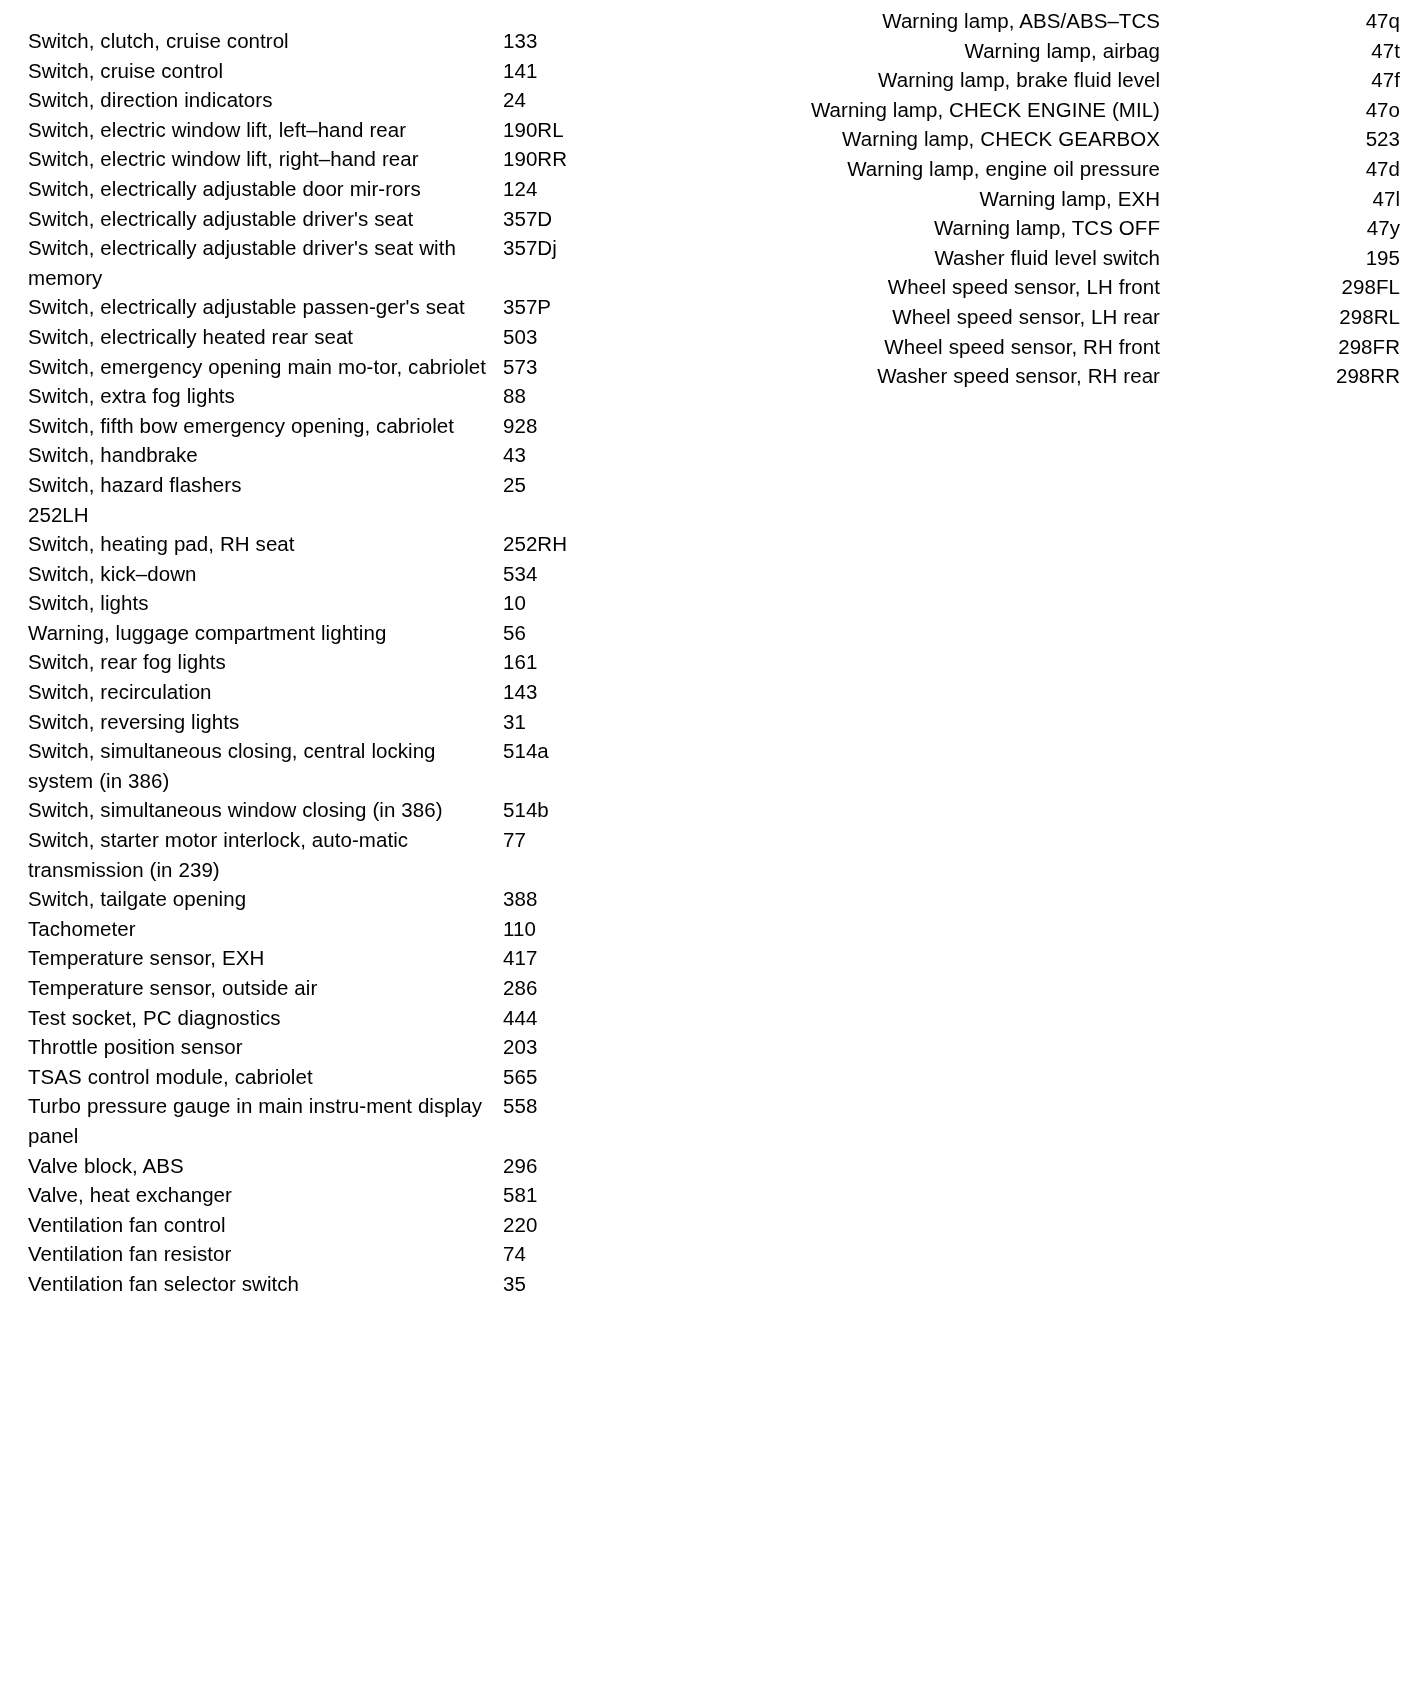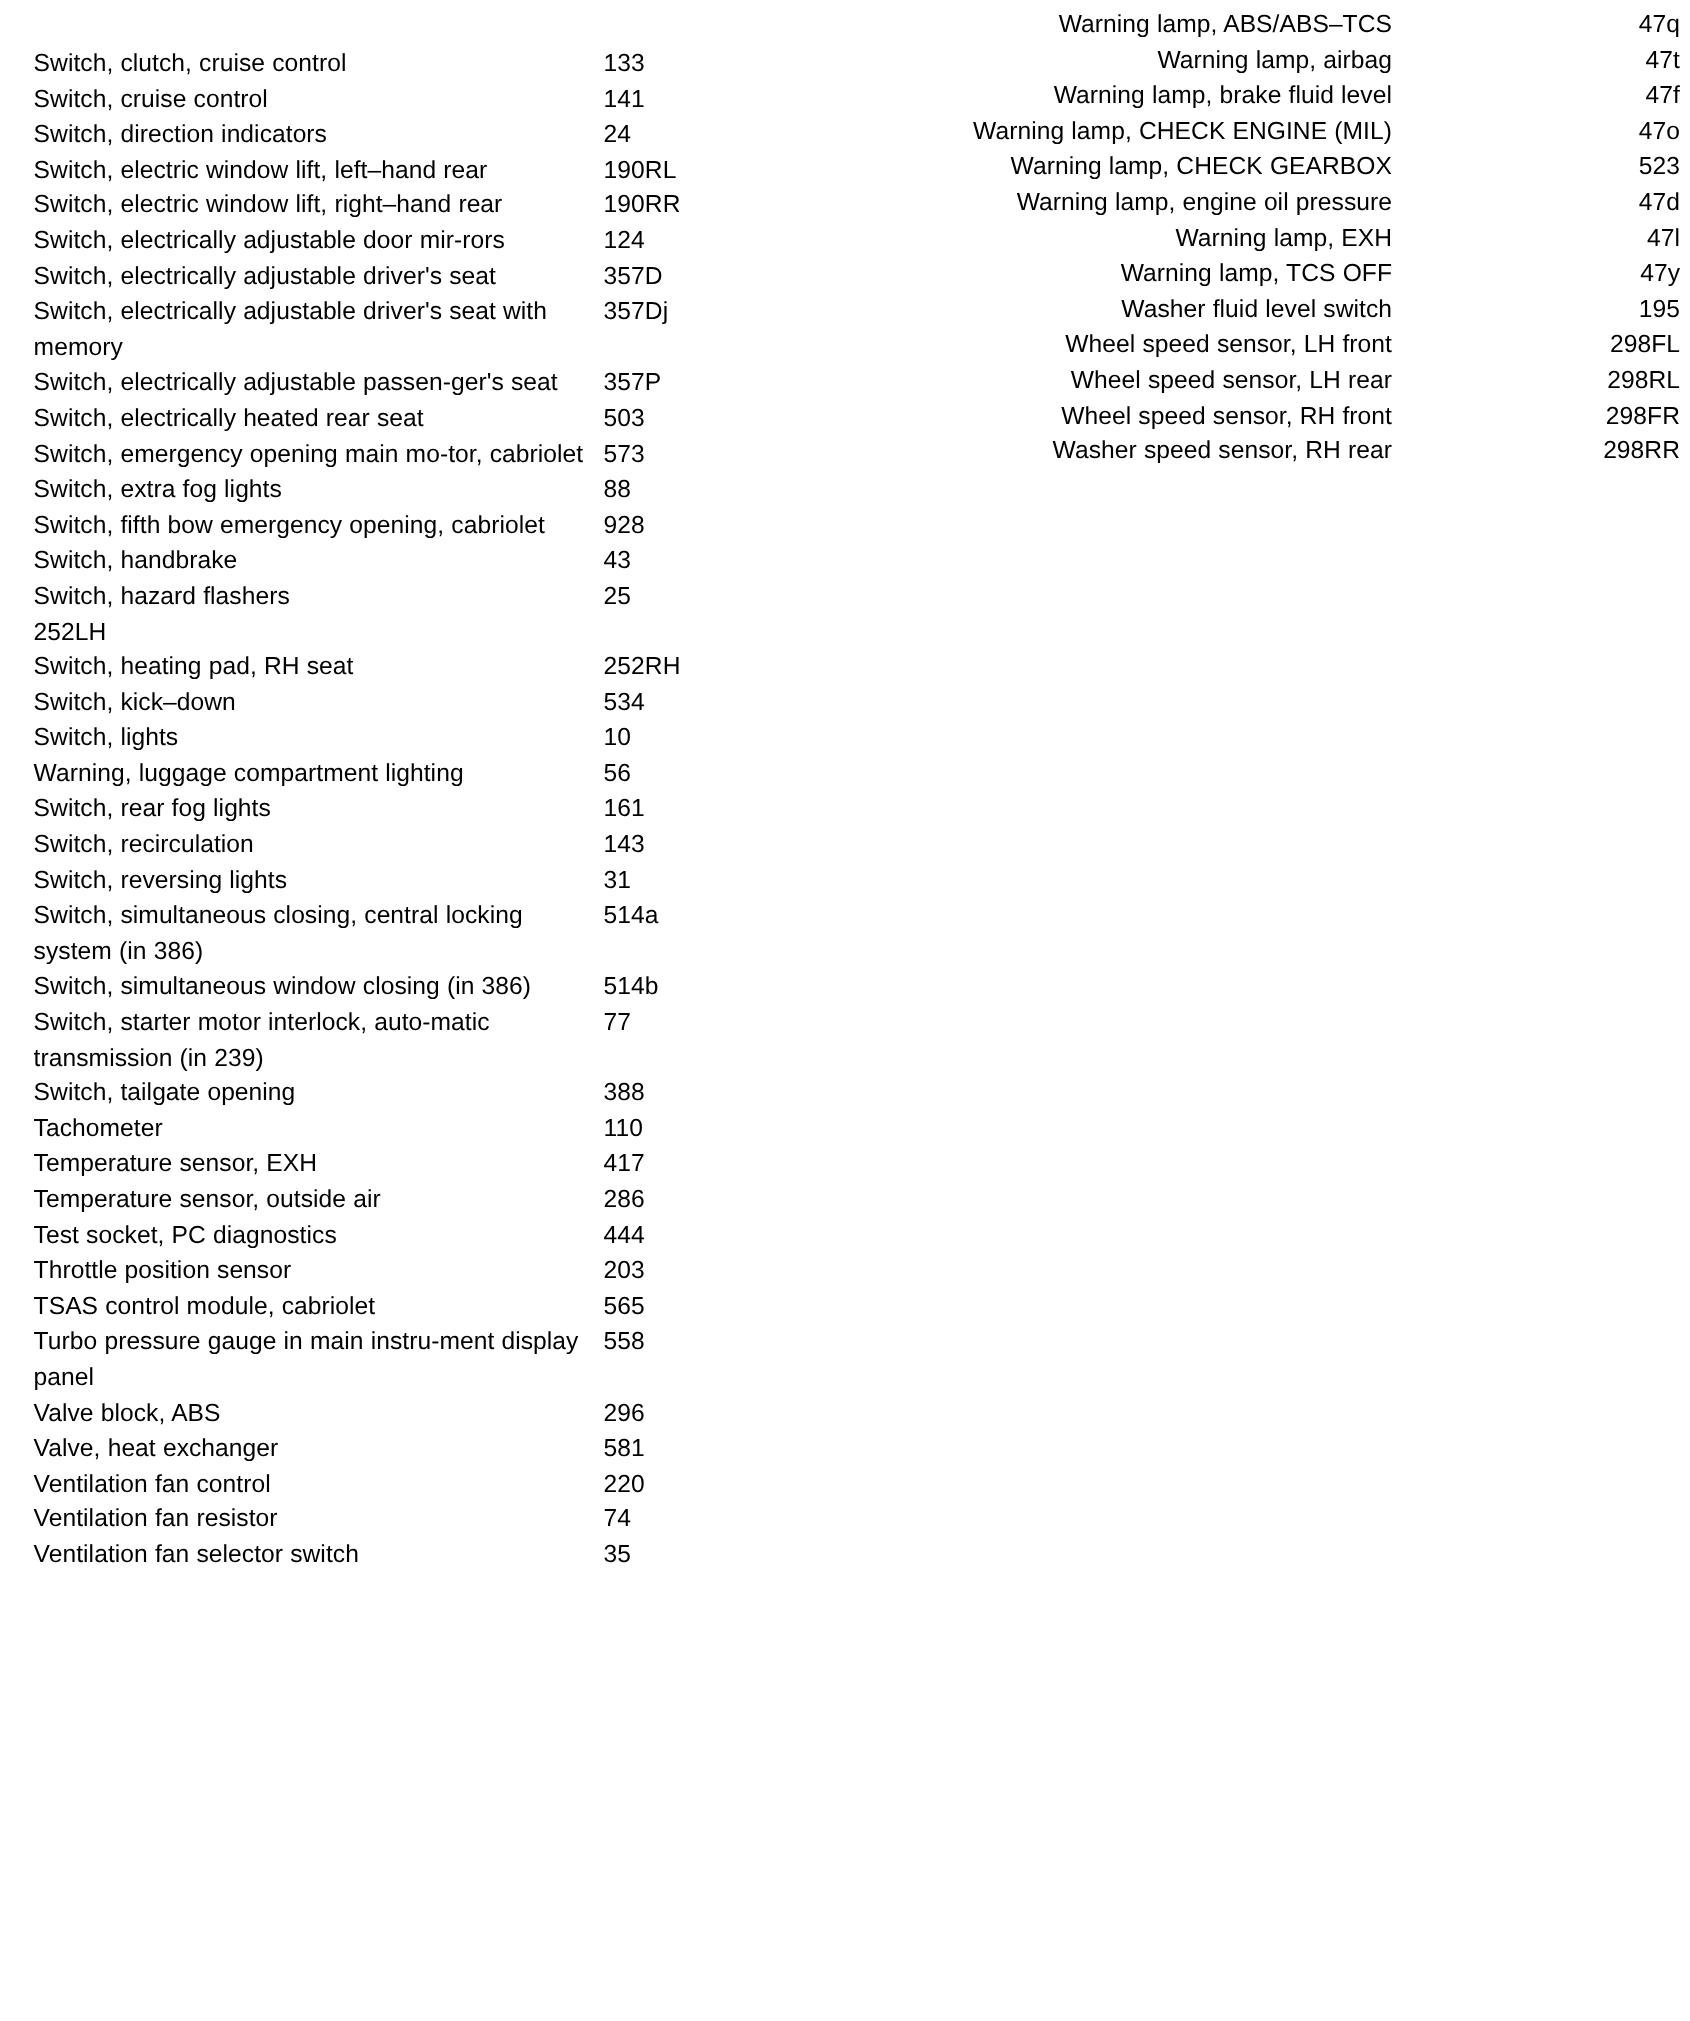--- a/index.html
+++ b/index.html
@@ -27,21 +27,21 @@
     display: flex;
     flex-direction: row;
     align-items: flex-start;
   }
   .column {
     box-sizing: border-box;
   }
   .col-left {
     width: 660px;
     padding-left: 28px;
-    padding-top: 38px;
+    padding-top: 26px;
   }
   .col-right {
     width: 740px;
     padding-left: 20px;
     padding-top: 6px;
     text-align: right;
   }
   .entry {
     display: flex;
     flex-direction: row;

